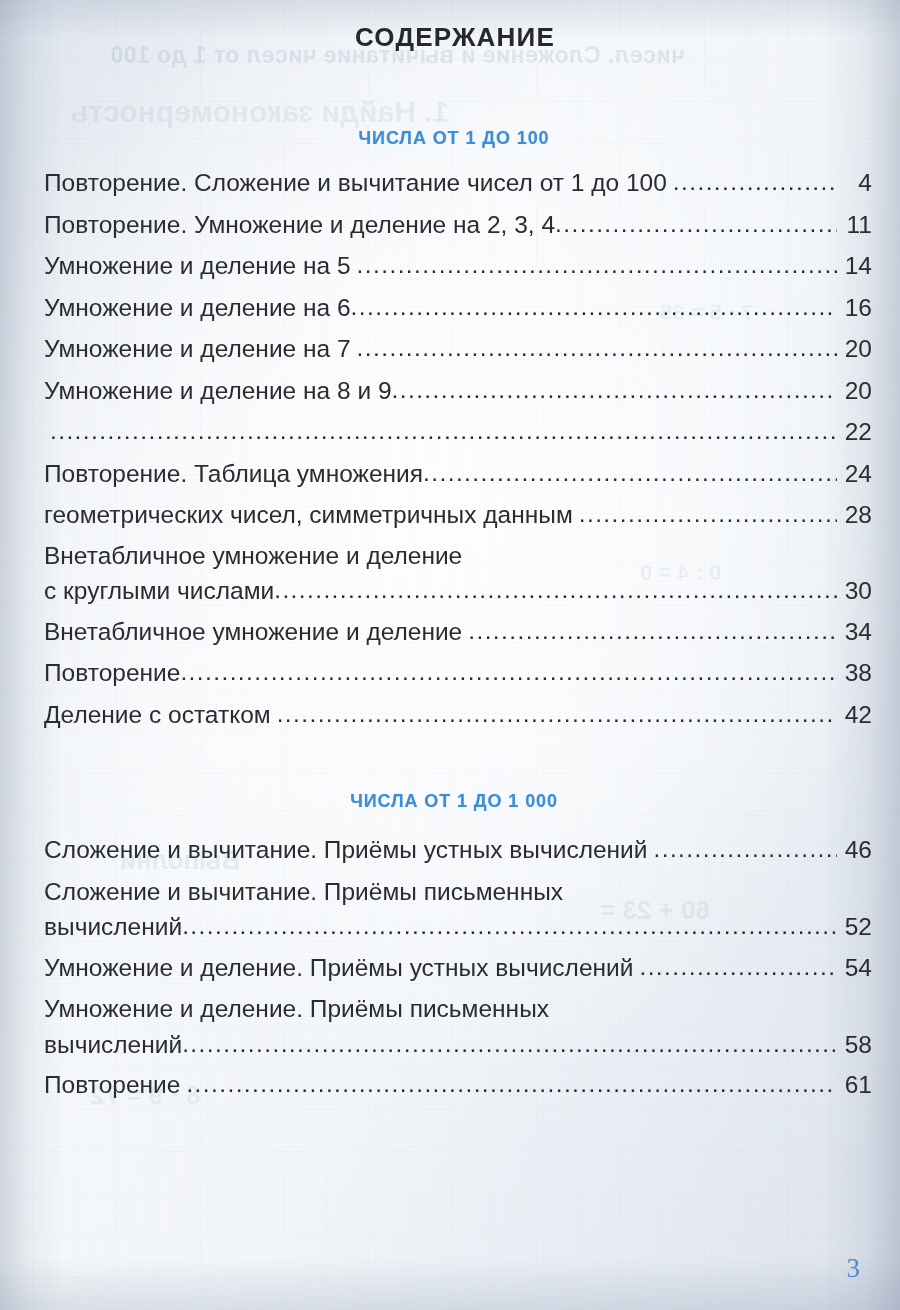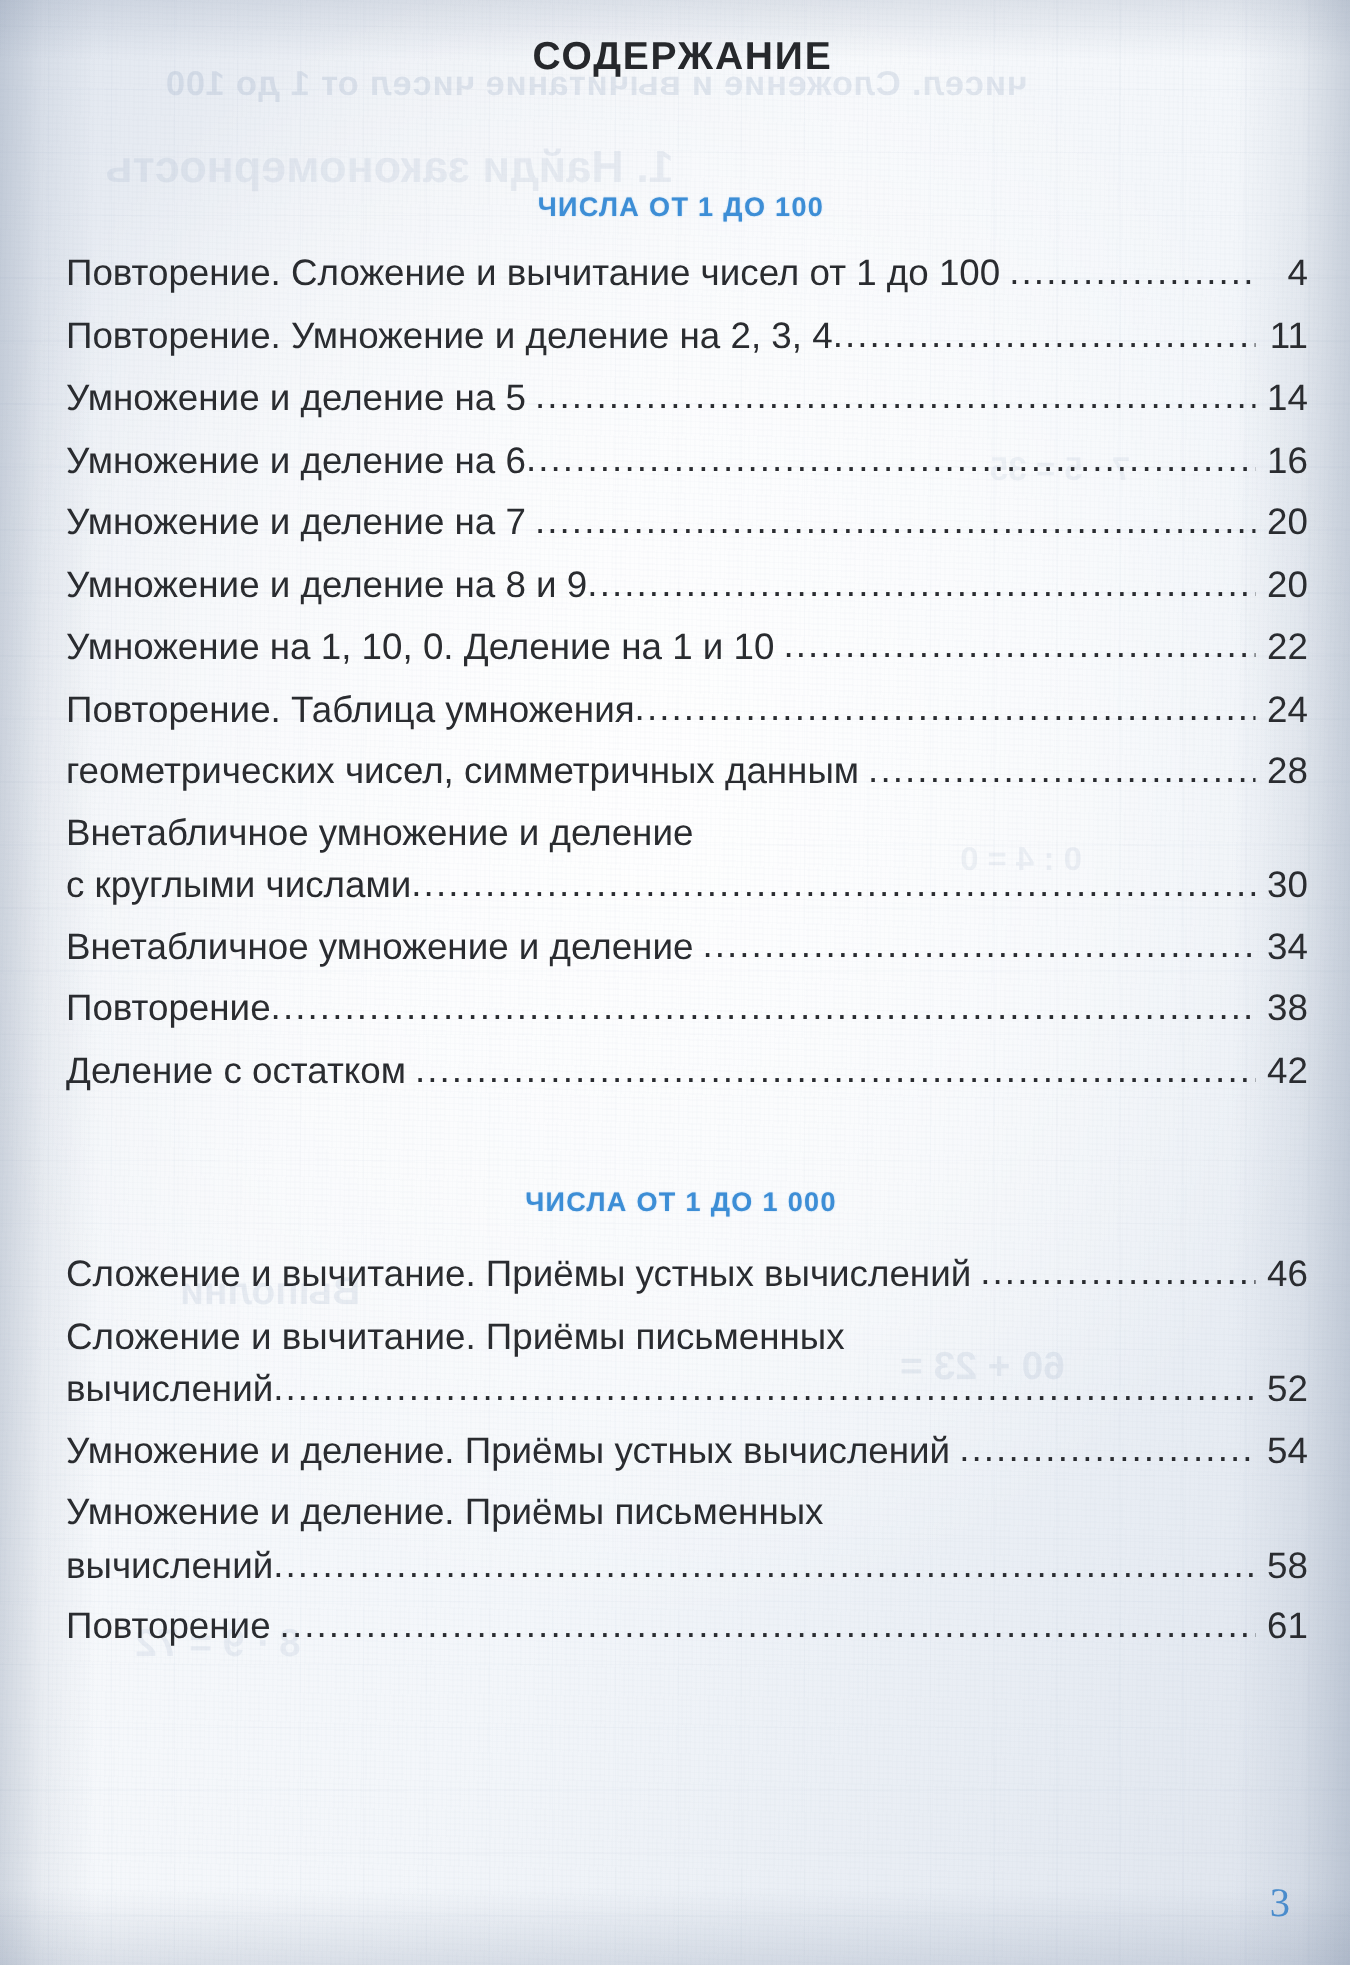--- a/index.html
+++ b/index.html
@@ -239,21 +239,20 @@
         <li class="toc-entry">
           <span class="entry-row">
             <span class="entry-label">Умножение и деление на 8 и 9</span>
             <span class="entry-gap tight"></span>
             <span class="entry-leader">................................................................................................</span>
             <span class="entry-page">20</span>
           </span>
         </li>
         <li class="toc-entry">
           <span class="entry-row">
-            <span class="entry-label">Умножение на 1, 10, 0. Деление на 1 и 10</span>
             <span class="entry-gap"></span>
             <span class="entry-leader">................................................................................................</span>
             <span class="entry-page">22</span>
           </span>
         </li>
         <li class="toc-entry">
           <span class="entry-row">
             <span class="entry-label">Повторение. Таблица умножения</span>
             <span class="entry-gap tight"></span>
             <span class="entry-leader">................................................................................................</span>

